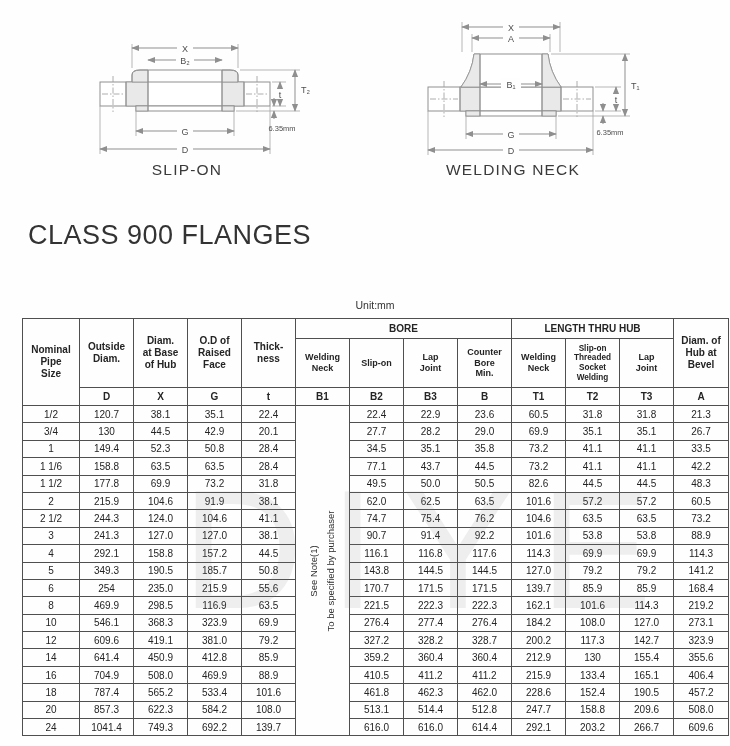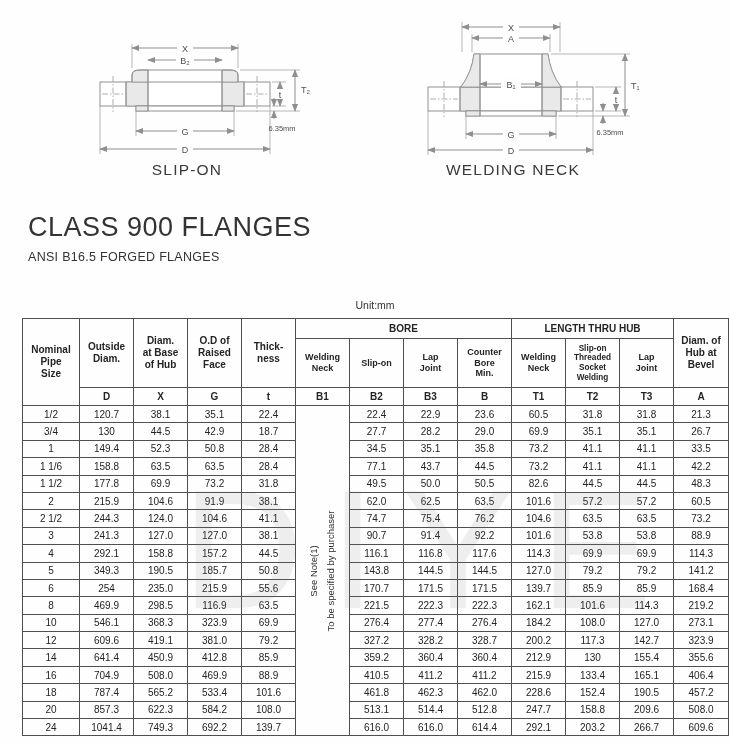--- a/index.html
+++ b/index.html
@@ -18,21 +18,21 @@
   }
   .dline{stroke:#8f8f8f;stroke-width:1;fill:none;}
   .dext{stroke:#a5a5a5;stroke-width:0.8;fill:none;}
   .dcl{stroke:#9a9a9a;stroke-width:0.8;fill:none;stroke-dasharray:6 2 1.5 2;}
   .dfill{fill:#e9e9e9;stroke:#8f8f8f;stroke-width:0.8;}
   .dwhite{fill:#ffffff;stroke:#8f8f8f;stroke-width:1;}
   .dtxt{font-size:9px;fill:#4f4f4f;font-family:"Liberation Sans",sans-serif;}
   .dtxt-s{font-size:7.5px;fill:#4f4f4f;font-family:"Liberation Sans",sans-serif;}
   .lblbg{fill:#fefefe;}
   
-  .title-block{position:absolute;left:28px;top:212px;}
+  .title-block{position:absolute;left:28px;top:220px;}
   .title-block h1{
     margin:0;font-size:27px;font-weight:500;color:#333;letter-spacing:0.5px;
   }
   .title-block .subtitle{margin-top:7px;font-size:12.5px;color:#333;letter-spacing:0.3px;}
   .unit-label{
     position:absolute;left:22px;top:299px;width:706px;text-align:center;
     font-size:10.5px;color:#333;
   }
   
   table.spec{
@@ -208,21 +208,20 @@
 
     <line class="dline" x1="215" y1="97" x2="215" y2="105" marker-end="url(#ar2)"></line>
     <line class="dline" x1="215" y1="118" x2="215" y2="110" marker-end="url(#ar2)"></line>
     <text class="dtxt-s" x="222" y="129" text-anchor="middle">6.35mm</text>
   </svg>
   <div class="caption" style="width:250px;">WELDING NECK</div>
 </div>
 
 <div class="title-block">
   <h1>CLASS 900 FLANGES</h1>
-  <div class="subtitle">ANSI B16.5 FORGED FLANGES</div>
 </div>
 <div class="unit-label">Unit:mm</div>
 
 <table class="spec">
   <colgroup>
     <col style="width:57px">
     <col style="width:54px">
       <col style="width:54px">
       <col style="width:54px">
       <col style="width:54px">
@@ -308,21 +307,21 @@
         <td>60.5</td>
         <td>31.8</td>
         <td>31.8</td>
         <td>21.3</td>
       </tr>
       <tr>
         <td>3/4</td>
         <td>130</td>
         <td>44.5</td>
         <td>42.9</td>
-        <td>18.7</td>
+        <td>20.1</td>
         <td>27.7</td>
         <td>28.2</td>
         <td>29.0</td>
         <td>69.9</td>
         <td>35.1</td>
         <td>35.1</td>
         <td>26.7</td>
       </tr>
       <tr>
         <td>1</td>

